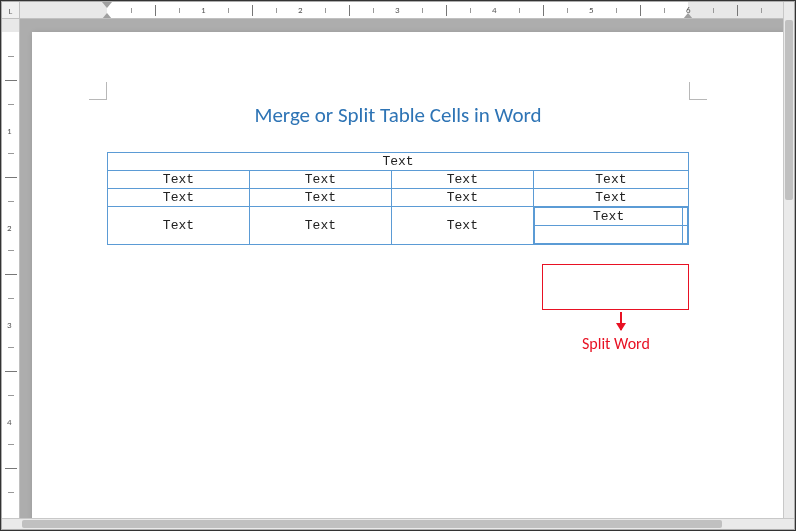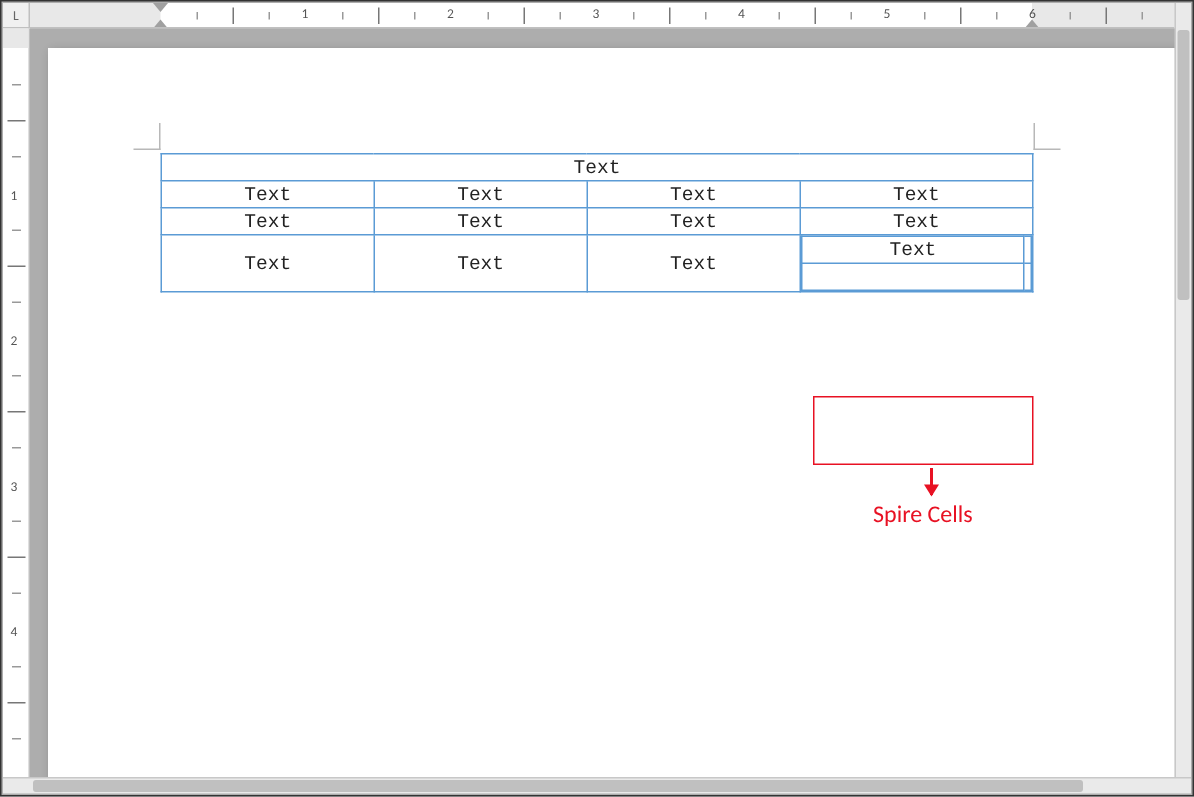--- a/index.html
+++ b/index.html
@@ -220,20 +220,21 @@
   <div class="hscroll">
     <div class="thumb"></div>
   </div>
 
   <div class="page-area">
     <div class="page">
       <div class="mcorner tl" style="left:57px; top:50px"></div>
       <div class="mcorner tr" style="left:657px; top:50px"></div>
 
       <div class="doc-content">
+        <div class="title">Merge or Split Table Cells in Word</div>
 
         <table class="doc-table">
           <tbody>
               <tr class="r1">
             <td colspan="4">Text</td>
           </tr>
           <tr class="r2">
             <td>Text</td>
             <td>Text</td>
             <td>Text</td>
@@ -263,17 +264,17 @@
               </tbody>
                   </table>
             </td>
           </tr>
         </tbody>
           </table>
       </div>
 
       <div class="split-box"></div>
       <div class="arrow"></div>
-      <div class="split-label">Spire Cells</div>
+      <div class="split-label">Split Word</div>
     </div>
   </div>
 
 </div>
 
 </body></html>

